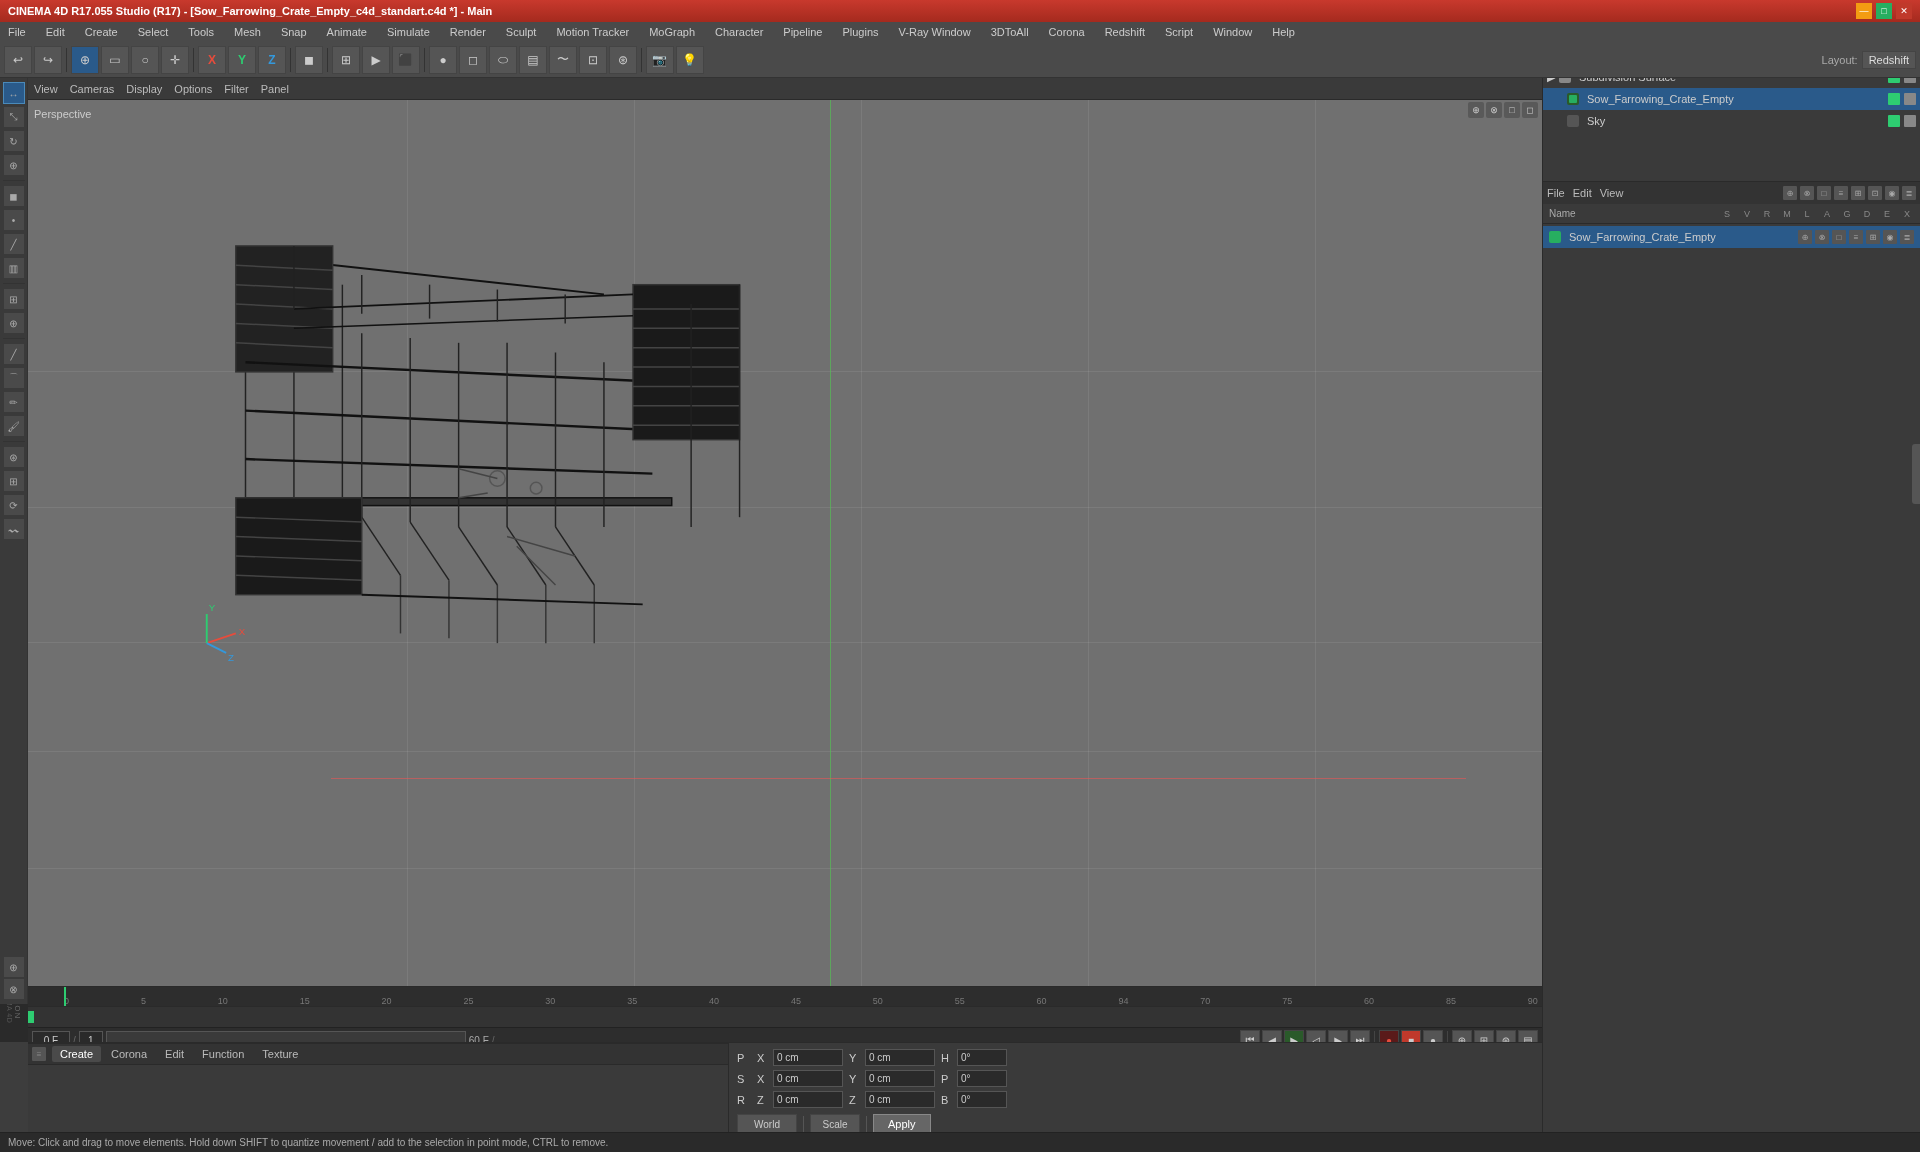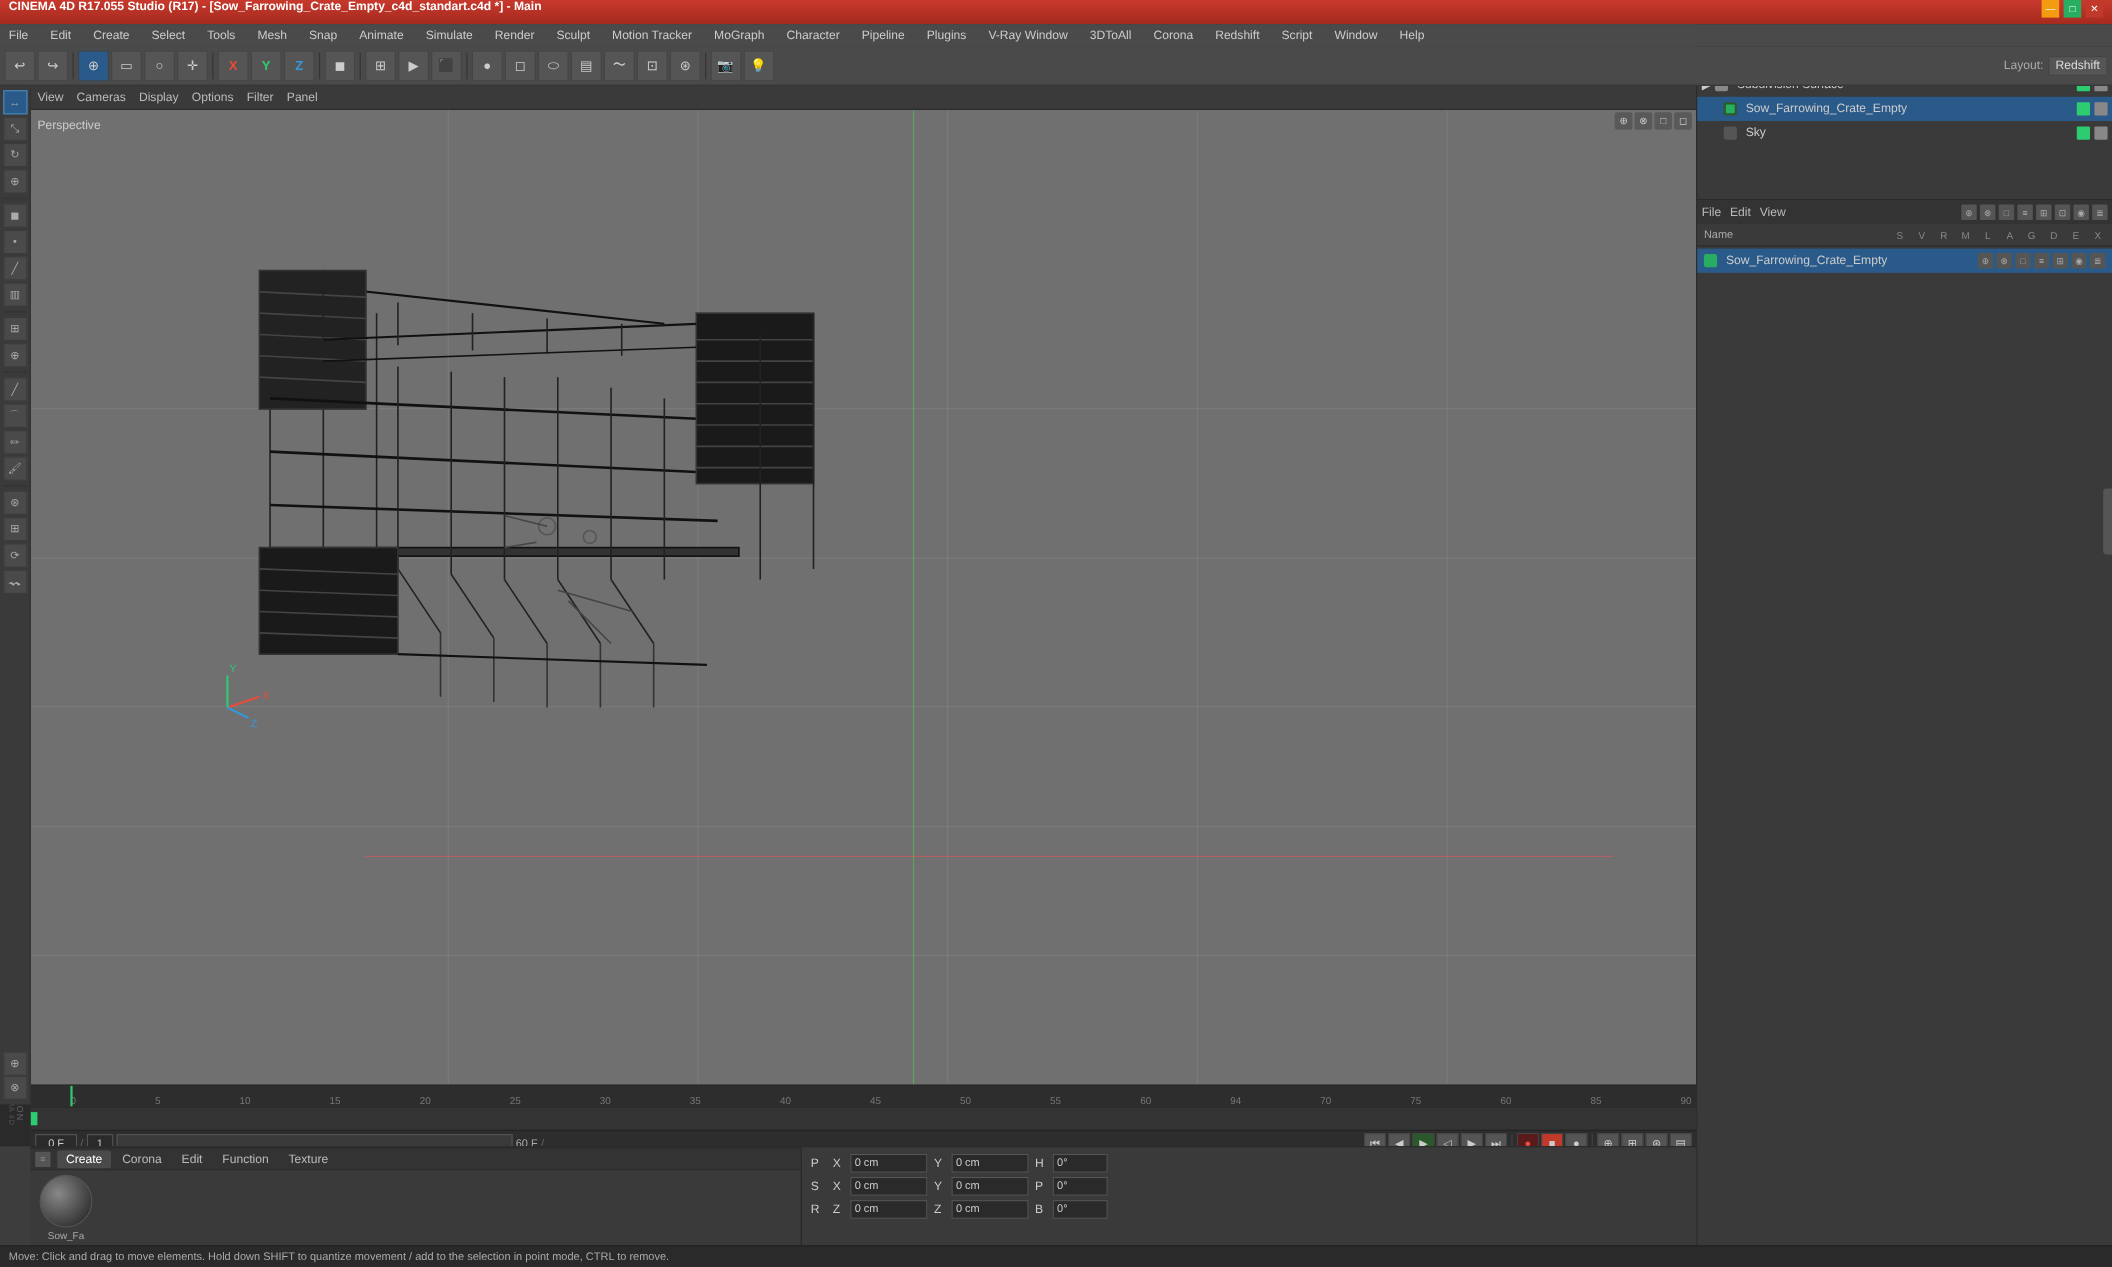--- a/index.html
+++ b/index.html
@@ -13,21 +13,21 @@
       overflow: hidden;
       position: relative;
     }
 
     
     #title-bar {
       width: 100%;
       height: 22px;
       background: linear-gradient(to bottom, #c8392d, #a52a1e);
       display: flex;
-      align-items: flex-start;
+      align-items: center;
       justify-content: space-between;
       padding: 0 8px;
       position: absolute;
       top: 0; left: 0;
       z-index: 100;
     }
     #title-bar-text {
       color: white;
       font-size: 11px;
       font-weight: bold;
@@ -948,26 +948,20 @@
 
 <div id="lower-left" style="position:absolute;bottom:20px;left:28px;width:700px;height:90px;background:#3a3a3a;border-top:1px solid #2a2a2a;display:flex;flex-direction:column;">
   <div id="lower-tabs-row" style="height:22px;background:#333;display:flex;align-items:center;padding:0 4px;gap:2px;border-bottom:1px solid #2a2a2a;">
     <div style="width:14px;height:14px;background:#555;border-radius:1px;margin-right:4px;display:flex;align-items:center;justify-content:center;font-size:8px;color:#888;">≡</div>
     <span class="ltab active">Create</span>
     <span class="ltab">Corona</span>
     <span class="ltab">Edit</span>
     <span class="ltab">Function</span>
     <span class="ltab">Texture</span>
   </div>
-  <div id="material-area" style="flex:1;display:flex;align-items:center;padding:4px 8px;gap:8px;background:#3a3a3a;">
-    <div class="material-item">
-      <div class="material-ball" style="width:48px;height:48px;border-radius:50%;background:radial-gradient(circle at 35% 35%, #888, #1a1a1a);border:1px solid #555;cursor:pointer;"></div>
-      <div class="material-label">Sow_Fa</div>
-    </div>
-  </div>
 </div>
 
 <div id="lower-right" style="position:absolute;bottom:20px;right:378px;left:728px;height:90px;background:#3a3a3a;border-top:1px solid #2a2a2a;border-left:1px solid #2a2a2a;">
   <div id="coord-wrapper" style="display:flex;flex-direction:column;padding:6px 8px;gap:4px;">
 
     <div style="display:flex;align-items:center;gap:6px;">
       <span style="font-size:11px;color:#ccc;width:14px;">P</span>
       <span style="font-size:11px;color:#ccc;width:10px;">X</span>
       <input type="text" class="cg-input" style="width: 70px;" value="0 cm">
       <span style="font-size:11px;color:#ccc;width:10px;">Y</span>
@@ -988,17 +982,24 @@
       <span style="font-size:11px;color:#ccc;width:14px;">R</span>
       <span style="font-size:11px;color:#ccc;width:10px;">Z</span>
       <input type="text" class="cg-input" style="width: 70px;" value="0 cm">
       <span style="font-size:11px;color:#ccc;width:10px;">Z</span>
       <input type="text" class="cg-input" style="width: 70px;" value="0 cm">
       <span style="font-size:11px;color:#ccc;width:10px;">B</span>
       <input type="text" class="cg-input" style="width: 50px;" value="0°">
     </div>
   </div>
 
+  <div id="coord-buttons" style="display:flex;align-items:center;gap:6px;padding:0 8px 6px 8px;">
+    <button class="coord-mode-btn" style="min-width:60px;">World</button>
+    <div style="width:1px;height:16px;background:#555;"></div>
+    <button class="coord-mode-btn" style="min-width:50px;">Scale</button>
+    <div style="width:1px;height:16px;background:#555;"></div>
+    <button class="apply-btn">Apply</button>
+  </div>
 </div>
 
 <div id="status-bar">
   <span id="status-text">Move: Click and drag to move elements. Hold down SHIFT to quantize movement / add to the selection in point mode, CTRL to remove.</span>
 </div>
 
 </body></html>

